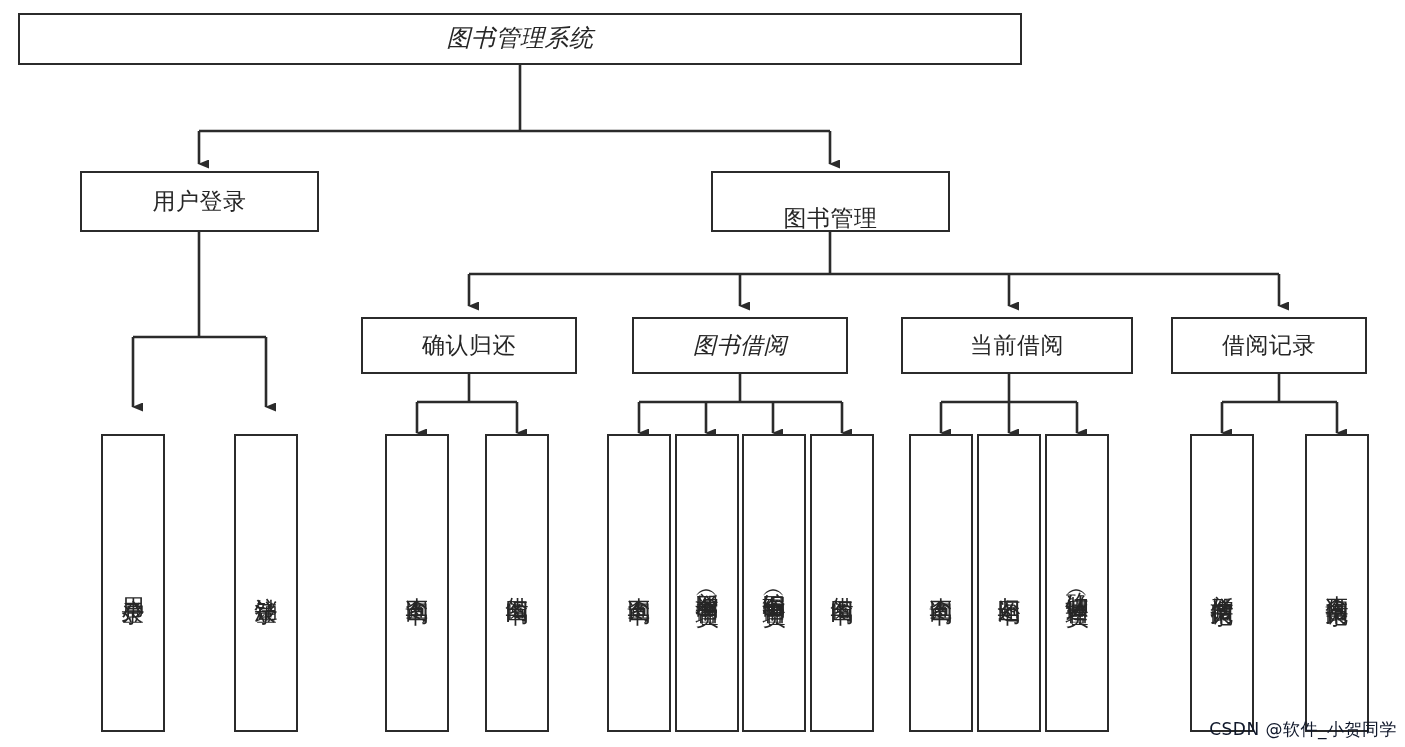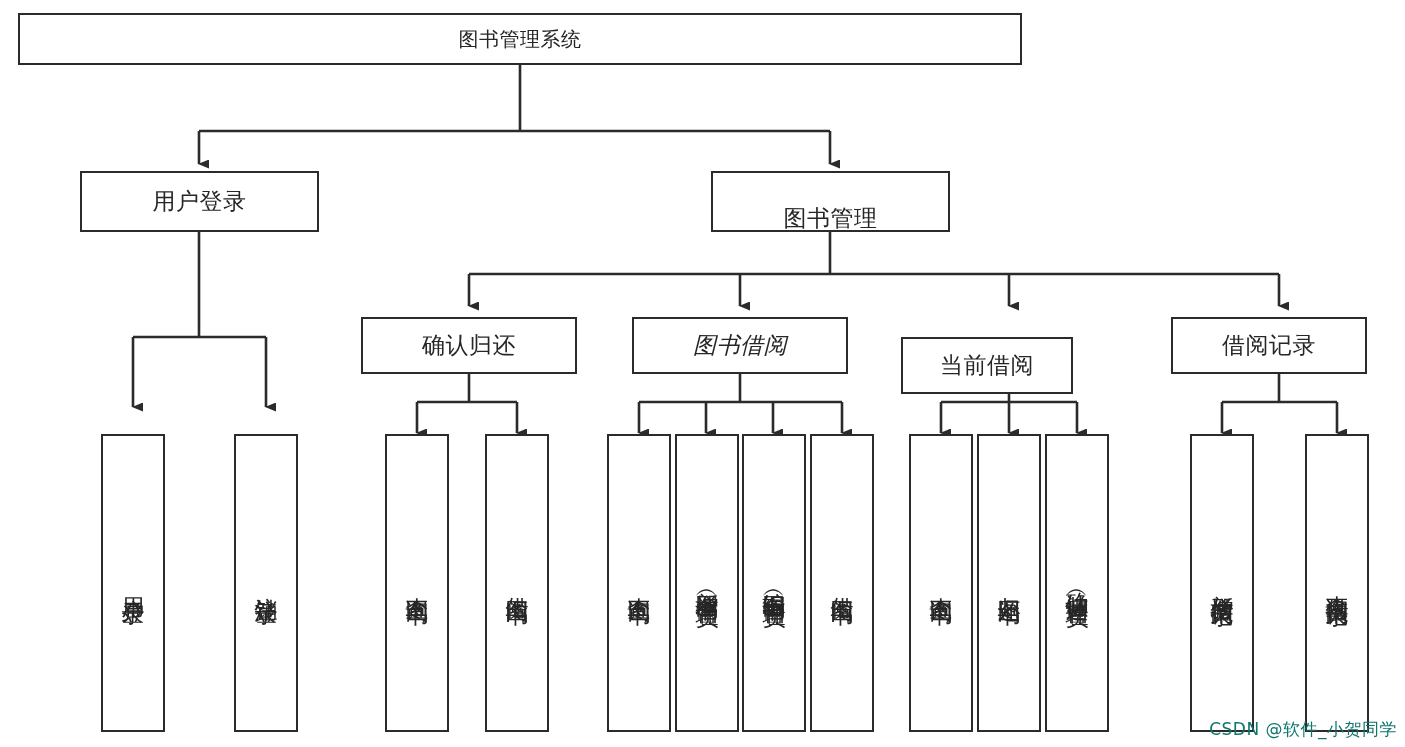--- a/index.html
+++ b/index.html
@@ -42,42 +42,43 @@
     text-align: center;
     line-height: 1.05;
     letter-spacing: 0.5px;
   }
   
   .node.horiz .label {
     font-size: 23px;
     white-space: nowrap;
   }
   .node.root .label {
-    font-size: 20px;
+    font-size: 24px;
+    font-style: italic;
   }
   
   .node.vert {
     align-items: center;
     justify-content: center;
     padding: 4px 0;
   }
   .node.vert .label {
     writing-mode: vertical-rl;
     text-orientation: upright;
     font-size: 23px;
     line-height: 1.18;
     letter-spacing: 2px;
     white-space: nowrap;
   }
   .watermark {
     position: absolute;
     right: 8px;
     bottom: 6px;
     font-size: 17px;
-    color: #0f766e;
+    color: #0f172a;
     z-index: 5;
     white-space: nowrap;
     letter-spacing: 0.5px;
   }
 </style>
 </head>
 <body>
 
 <div id="diagram-root">
 
@@ -144,21 +145,21 @@
   </div>
 
   <div class="node horiz" style="left:361px; top:317px; width:216px; height:57px;">
     <span class="label">确认归还</span>
   </div>
 
   <div class="node horiz" style="left:632px; top:317px; width:216px; height:57px;font-style:italic;">
     <span class="label">图书借阅</span>
   </div>
 
-  <div class="node horiz" style="left:901px; top:317px; width:172px; height:57px;margin-top:20px;">
+  <div class="node horiz" style="left:901px; top:317px; width:232px; height:57px;">
     <span class="label">当前借阅</span>
   </div>
 
   <div class="node horiz" style="left:1171px; top:317px; width:196px; height:57px;">
     <span class="label">借阅记录</span>
   </div>
 
   <div class="node vert" style="left:101px; top:434px; width:64px; height:298px;">
     <span class="label">用户登录</span>
   </div>

